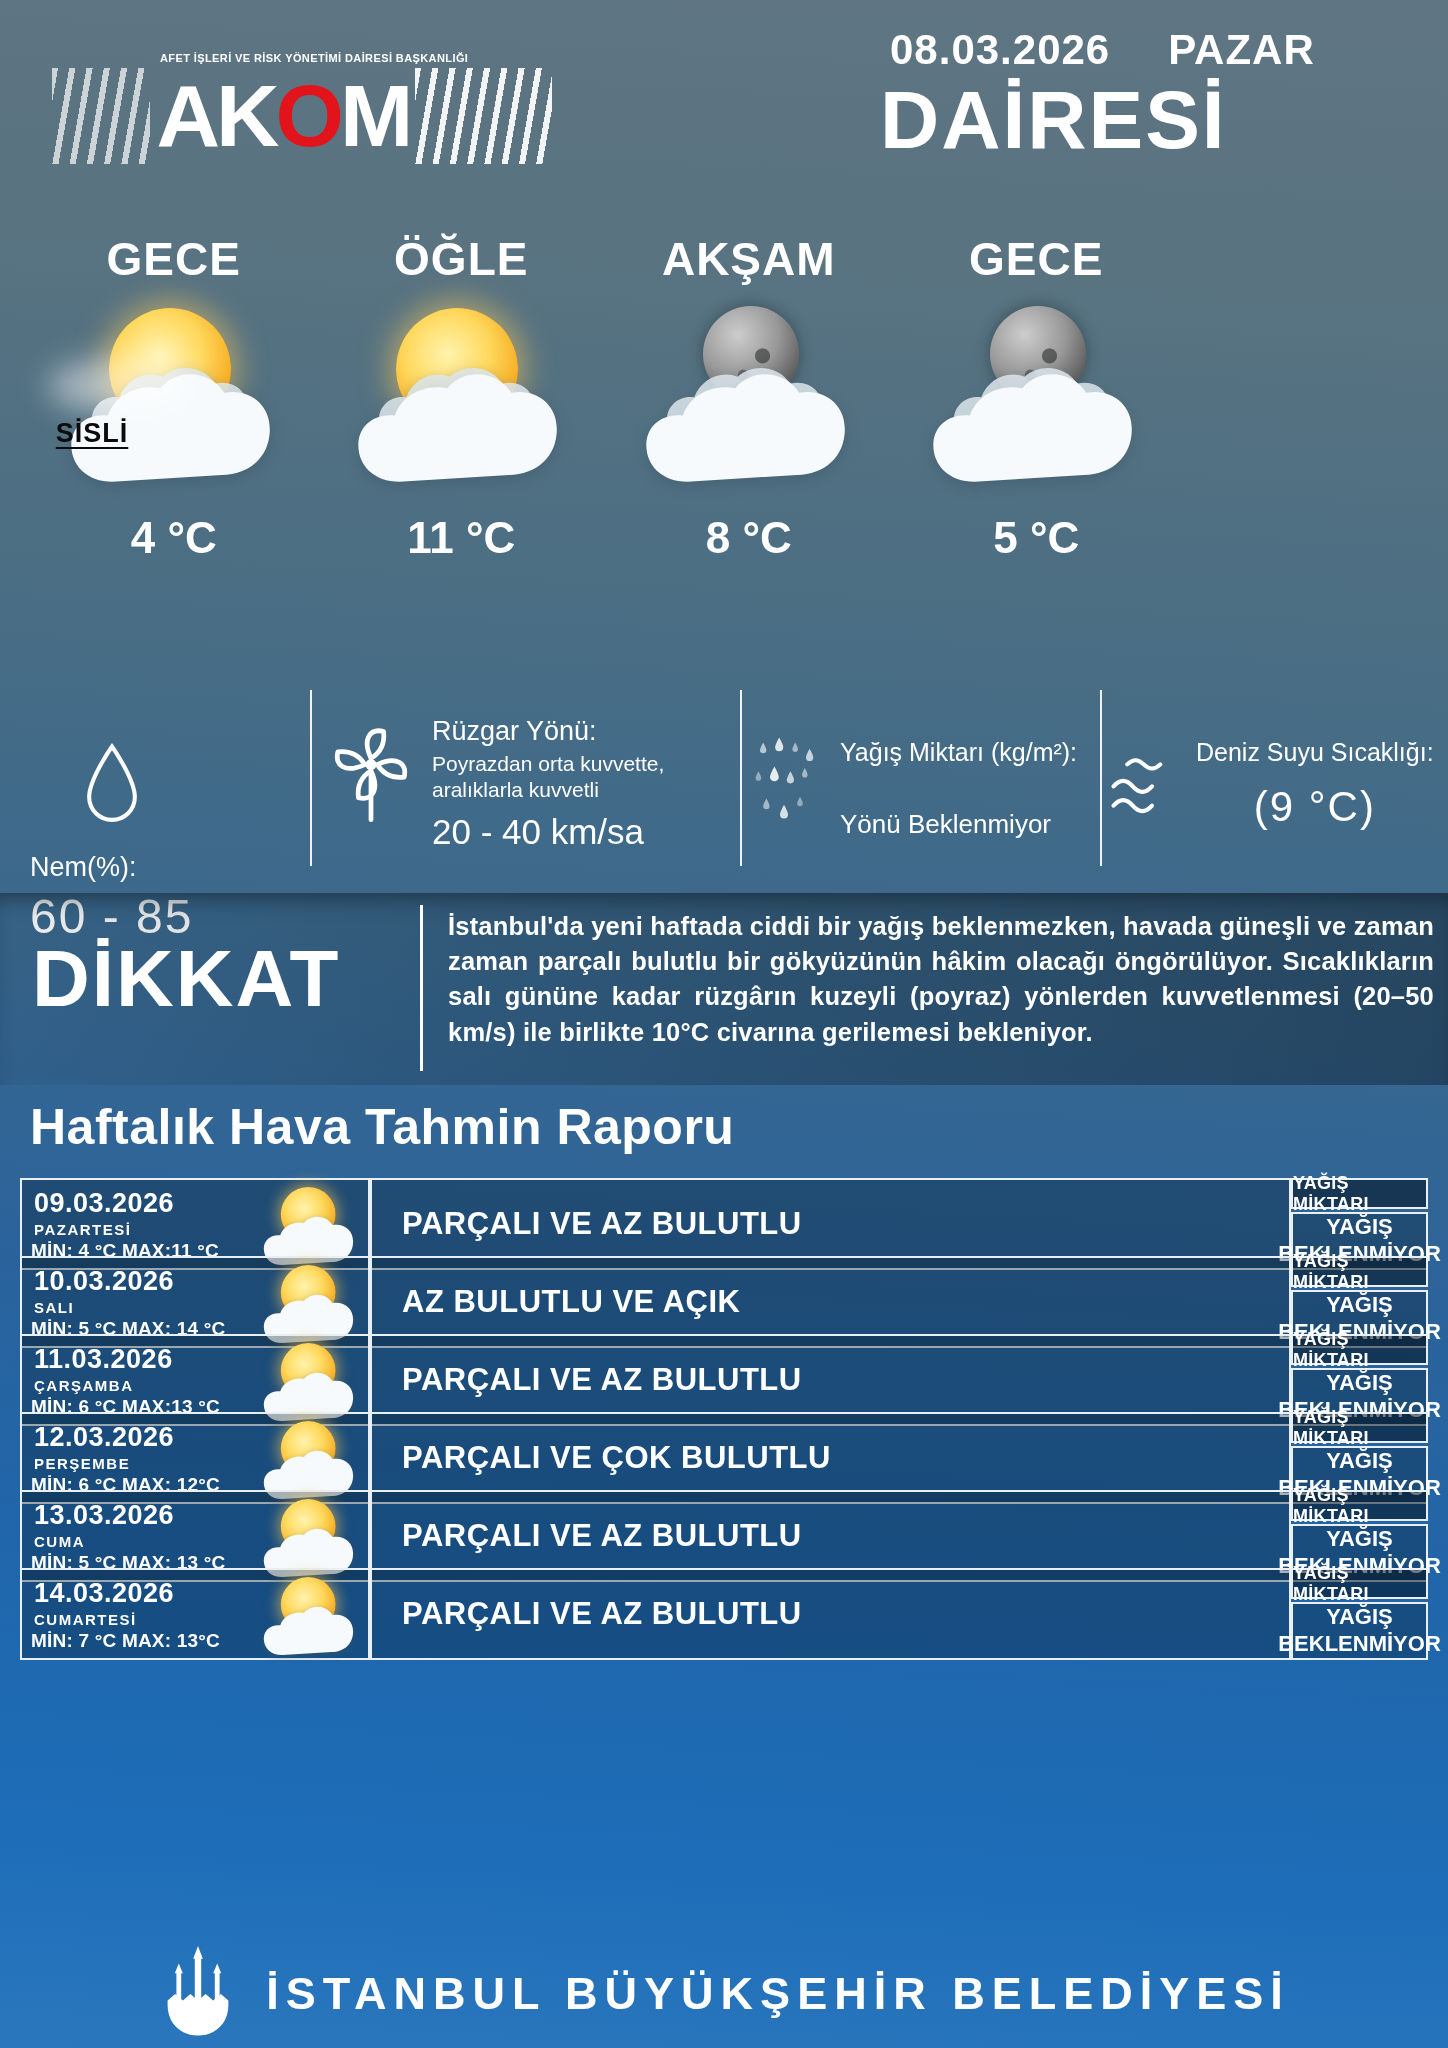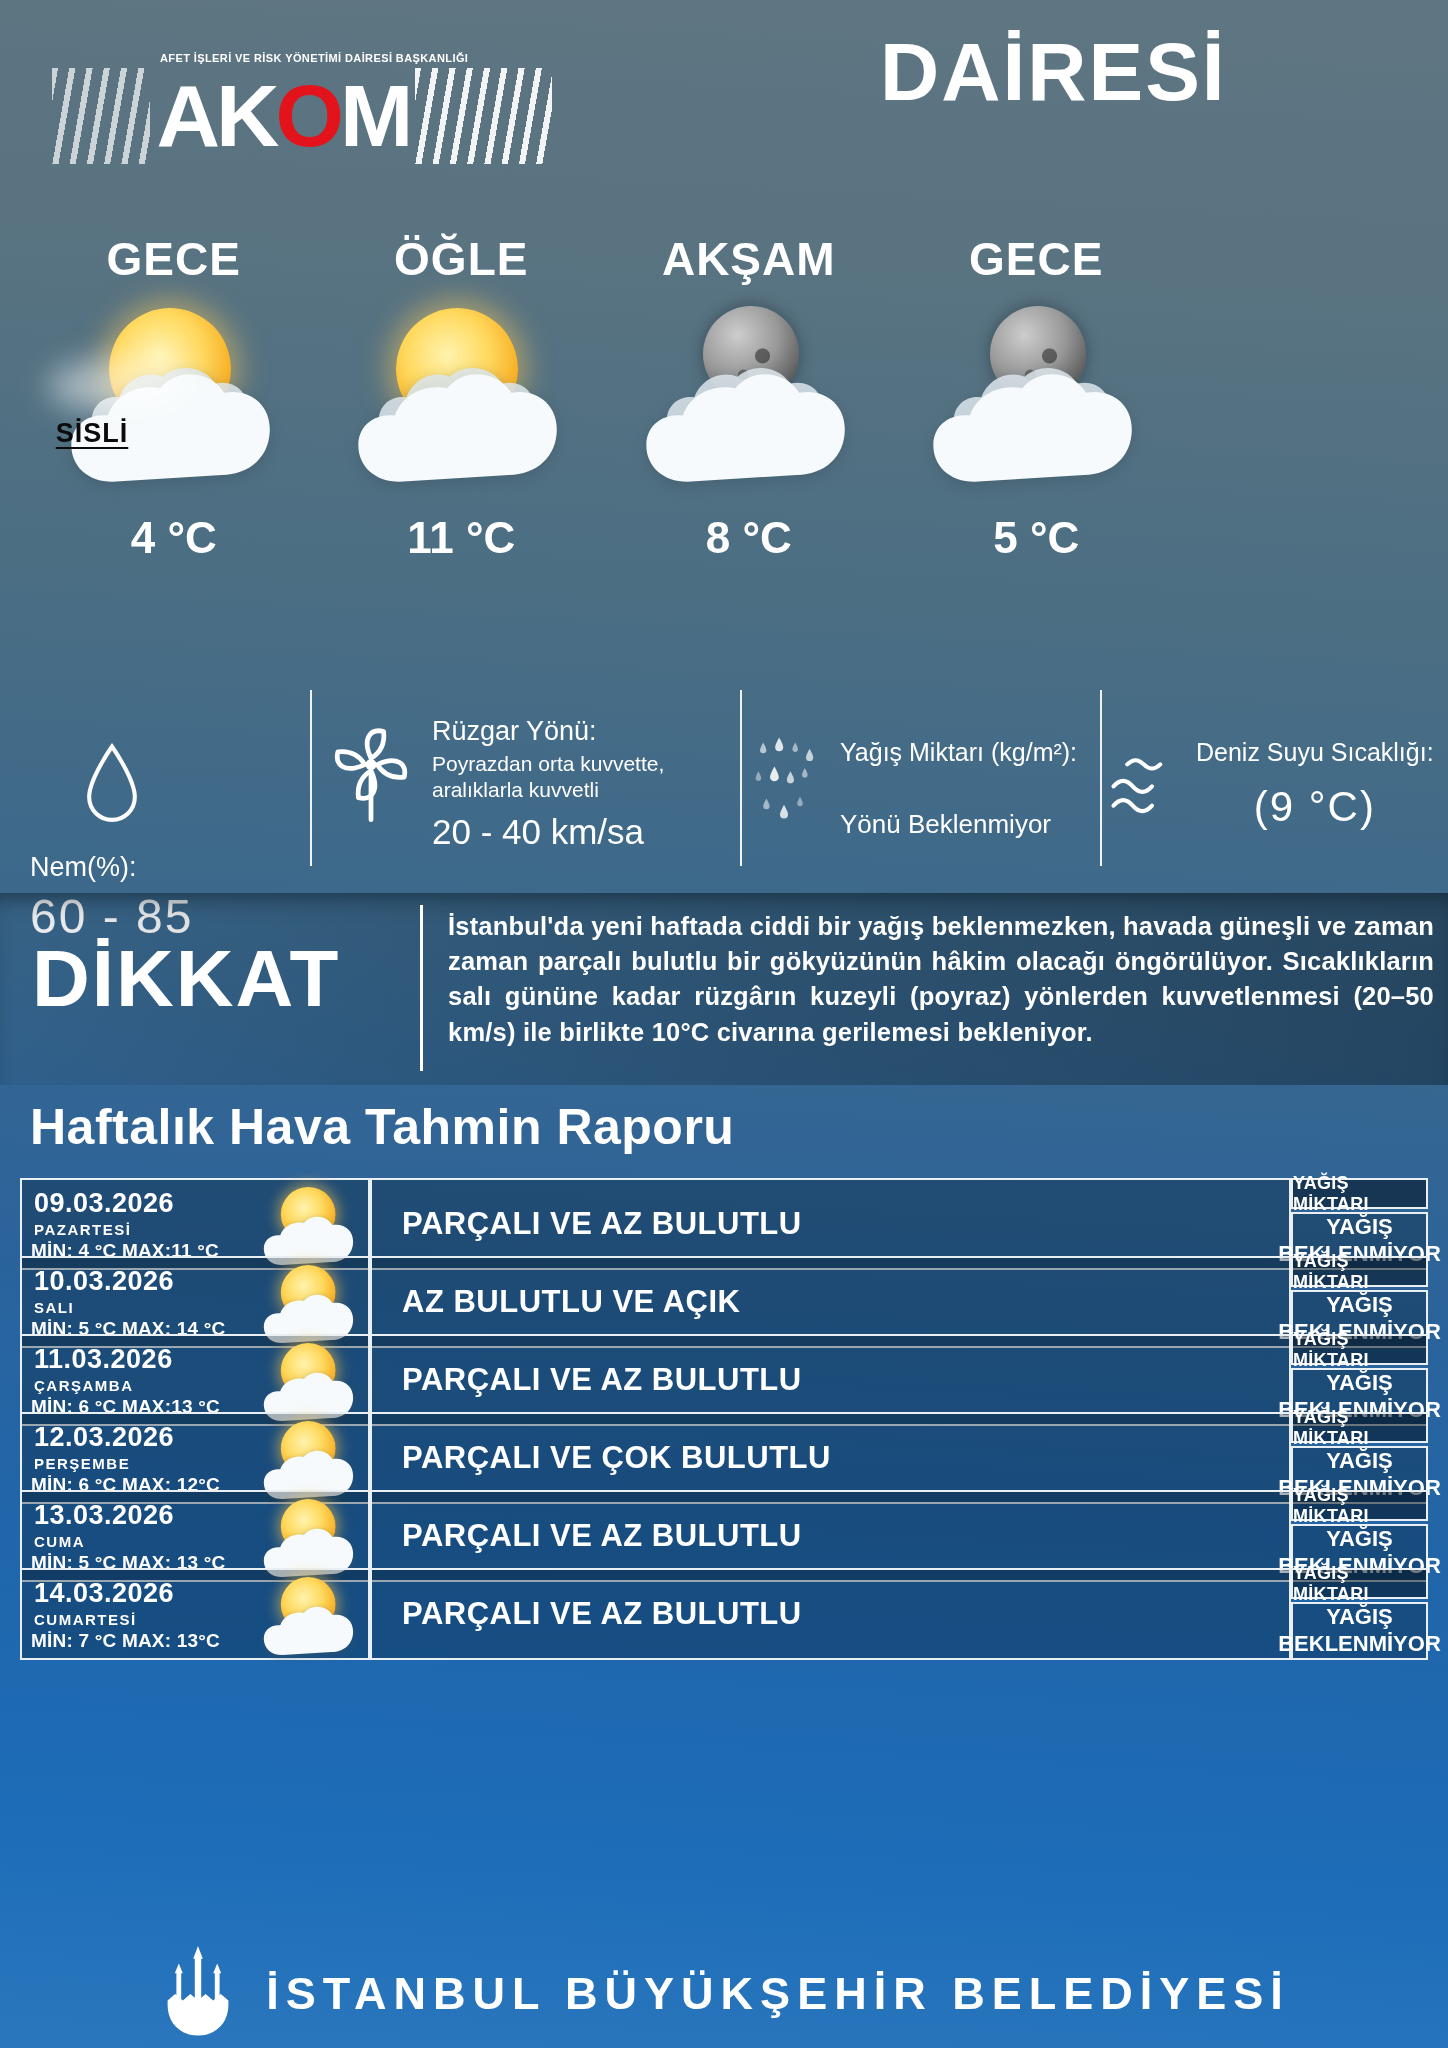--- a/index.html
+++ b/index.html
@@ -106,20 +106,24 @@
   <div class="akom-block">
     <div class="akom-caption">AFET İŞLERİ VE RİSK YÖNETİMİ DAİRESİ BAŞKANLIĞI</div>
     <div class="akom-row">
       <div class="stripes left"></div>
       <div class="akom-text"><span>AK</span><span class="red-o">O</span><span>M</span></div>
       <div class="stripes right"></div>
     </div>
   </div>
 
   <div class="hdr-right">
+    <div class="date-row">
+      <span>08.03.2026</span>
+      <span>PAZAR</span>
+    </div>
     <div class="city">DAİRESİ</div>
   </div>
 
   <div class="periods">
 
     <div class="period">
       <div class="p-label">GECE</div>
       <div class="p-icon-wrap">
         <div class="p-note">SİSLİ</div>
         <div class="wicon">

